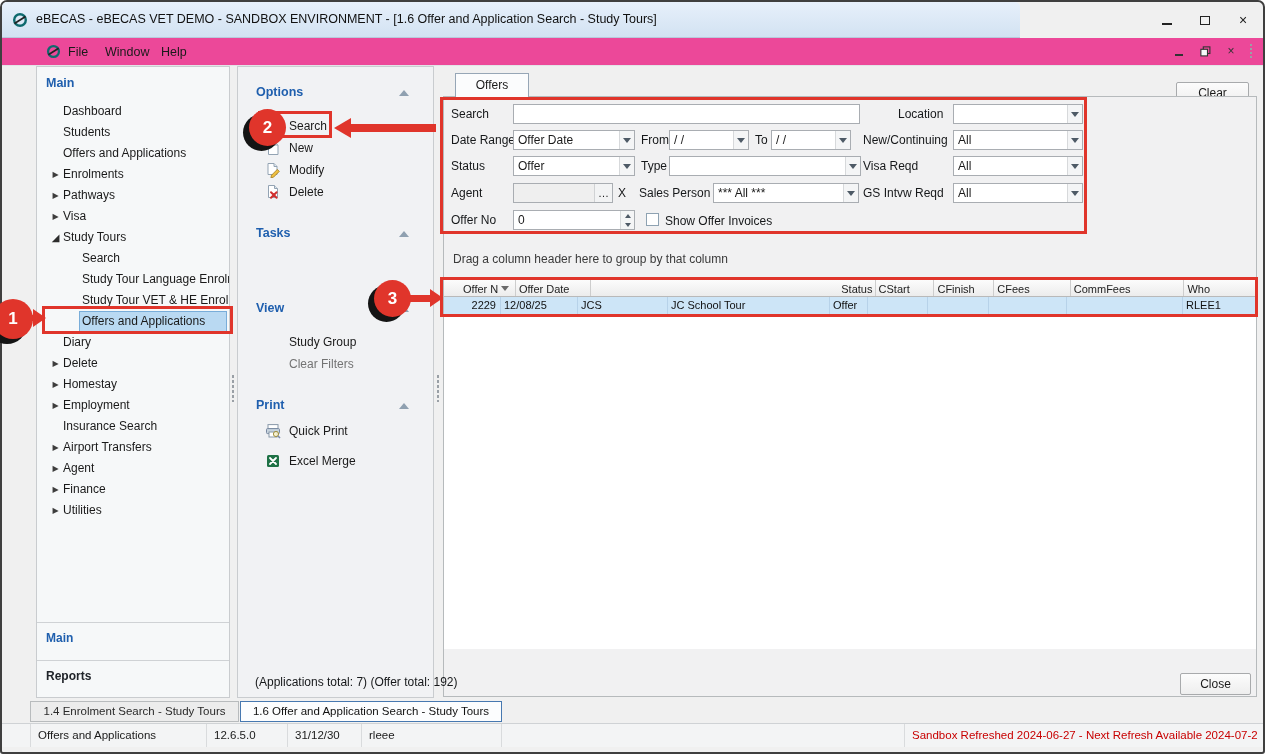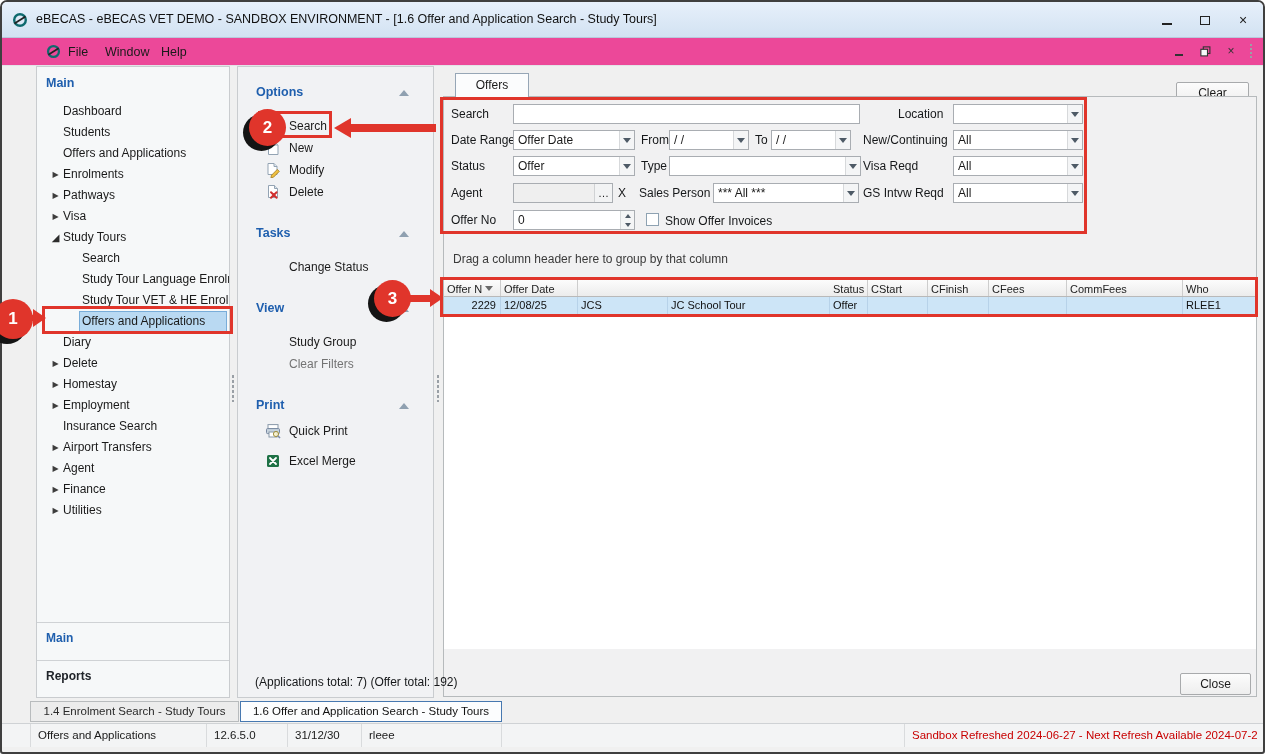--- a/index.html
+++ b/index.html
@@ -5,21 +5,21 @@
   * { margin:0; padding:0; box-sizing:border-box; }
   html,body { width:1265px; height:754px; }
   body { position:relative; overflow:hidden; background:#fff;
          font-family:"Liberation Sans","DejaVu Sans",sans-serif; font-size:12px; color:#1a1a1a; }
 
   
   .window { position:absolute; left:0; top:0; width:1265px; height:754px;
             border:2px solid #3f3f3f; border-radius:7px 7px 3px 3px; background:#f0f0f0; }
 
   
-  .titlebar { position:absolute; left:2px; top:2px; width:1261px; height:36px;
+  .titlebar { position:absolute; left:2px; top:2px; width:1018px; height:36px;
               background:linear-gradient(#e7f0fb,#d2e2f2); border-bottom:1px solid #b9c9db;
               border-radius:5px 5px 0 0; }
   .titlebar .logo { position:absolute; left:10px; top:10px; width:16px; height:16px; }
   .title-text { position:absolute; left:34px; top:10px; font-size:12.5px; color:#111; white-space:nowrap; }
   .winbtn { position:absolute; top:7px; width:30px; height:22px; display:flex; align-items:center; justify-content:center; cursor:default; color:#222; font-size:14px; }
   .winbtn .dash { width:10px; height:2px; background:#222; margin-top:8px; }
   .winbtn .sq { width:10px; height:9px; border:1.5px solid #222; }
 
   
   .menubar { position:absolute; left:2px; top:38px; width:1261px; height:28px; background:#ec4899; border-bottom:1px solid #e2e4e7; }
@@ -230,23 +230,20 @@
     <span class="oicon"><svg viewBox="0 0 16 16" width="16" height="16">
           <path d="M3.5 1.5h6l3 3v9h-9z" fill="#fff" stroke="#93a3b3"></path>
           <path d="M9.5 1.5v3h3" fill="#dde7ef" stroke="#93a3b3"></path>
           <path d="M6 8.2l5.6 5.6M11.6 8.2l-5.6 5.6" stroke="#d03030" stroke-width="2" stroke-linecap="round"></path>
         </svg></span>
     <span class="olbl">Delete</span>
   </div>
 
   <div class="grp-h" style="top:159px;">Tasks</div>
   <span class="grp-arrow" style="top:164px;"></span>
-  <div class="opt-item" style="top:190px;">
-    <span class="olbl">Change Status</span>
-  </div>
 
   <div class="grp-h" style="top:234px;">View</div>
   <span class="grp-arrow" style="top:239px;"></span>
   <div class="opt-item" style="top:265px;">
     <span class="olbl">Study Group</span>
   </div>
   <div class="opt-item disabled" style="top:287px;">
     <span class="olbl">Clear Filters</span>
   </div>
 
@@ -368,21 +365,21 @@
         <span class="sb">
           <span class="tri-d-s"></span>
         </span>
       </span>
     </span>
   <span class="chk" style="left:202px; top:116px;"></span>
   <span class="lblf" style="left:221px; top:117px;">Show Offer Invoices</span>
 
   <div class="group-hint">Drag a column header here to group by that column</div>
   <div class="ghead">
-    <div class="ghc" style="width:57px; justify-content:flex-start;">
+    <div class="ghc" style="width:57px; justify-content:flex-start;margin-left:16px;">
         <span>Offer N</span>
         <span class="sortd"></span>
       </div>
     <div class="ghc" style="width:77px;">
         <span>Offer Date</span>
       </div>
     <div class="ghc" style="width:90px;margin-top:20px;">
         <span>Study Tour No</span>
       </div>
     <div class="ghc" style="width:162px;margin-top:31px;">

